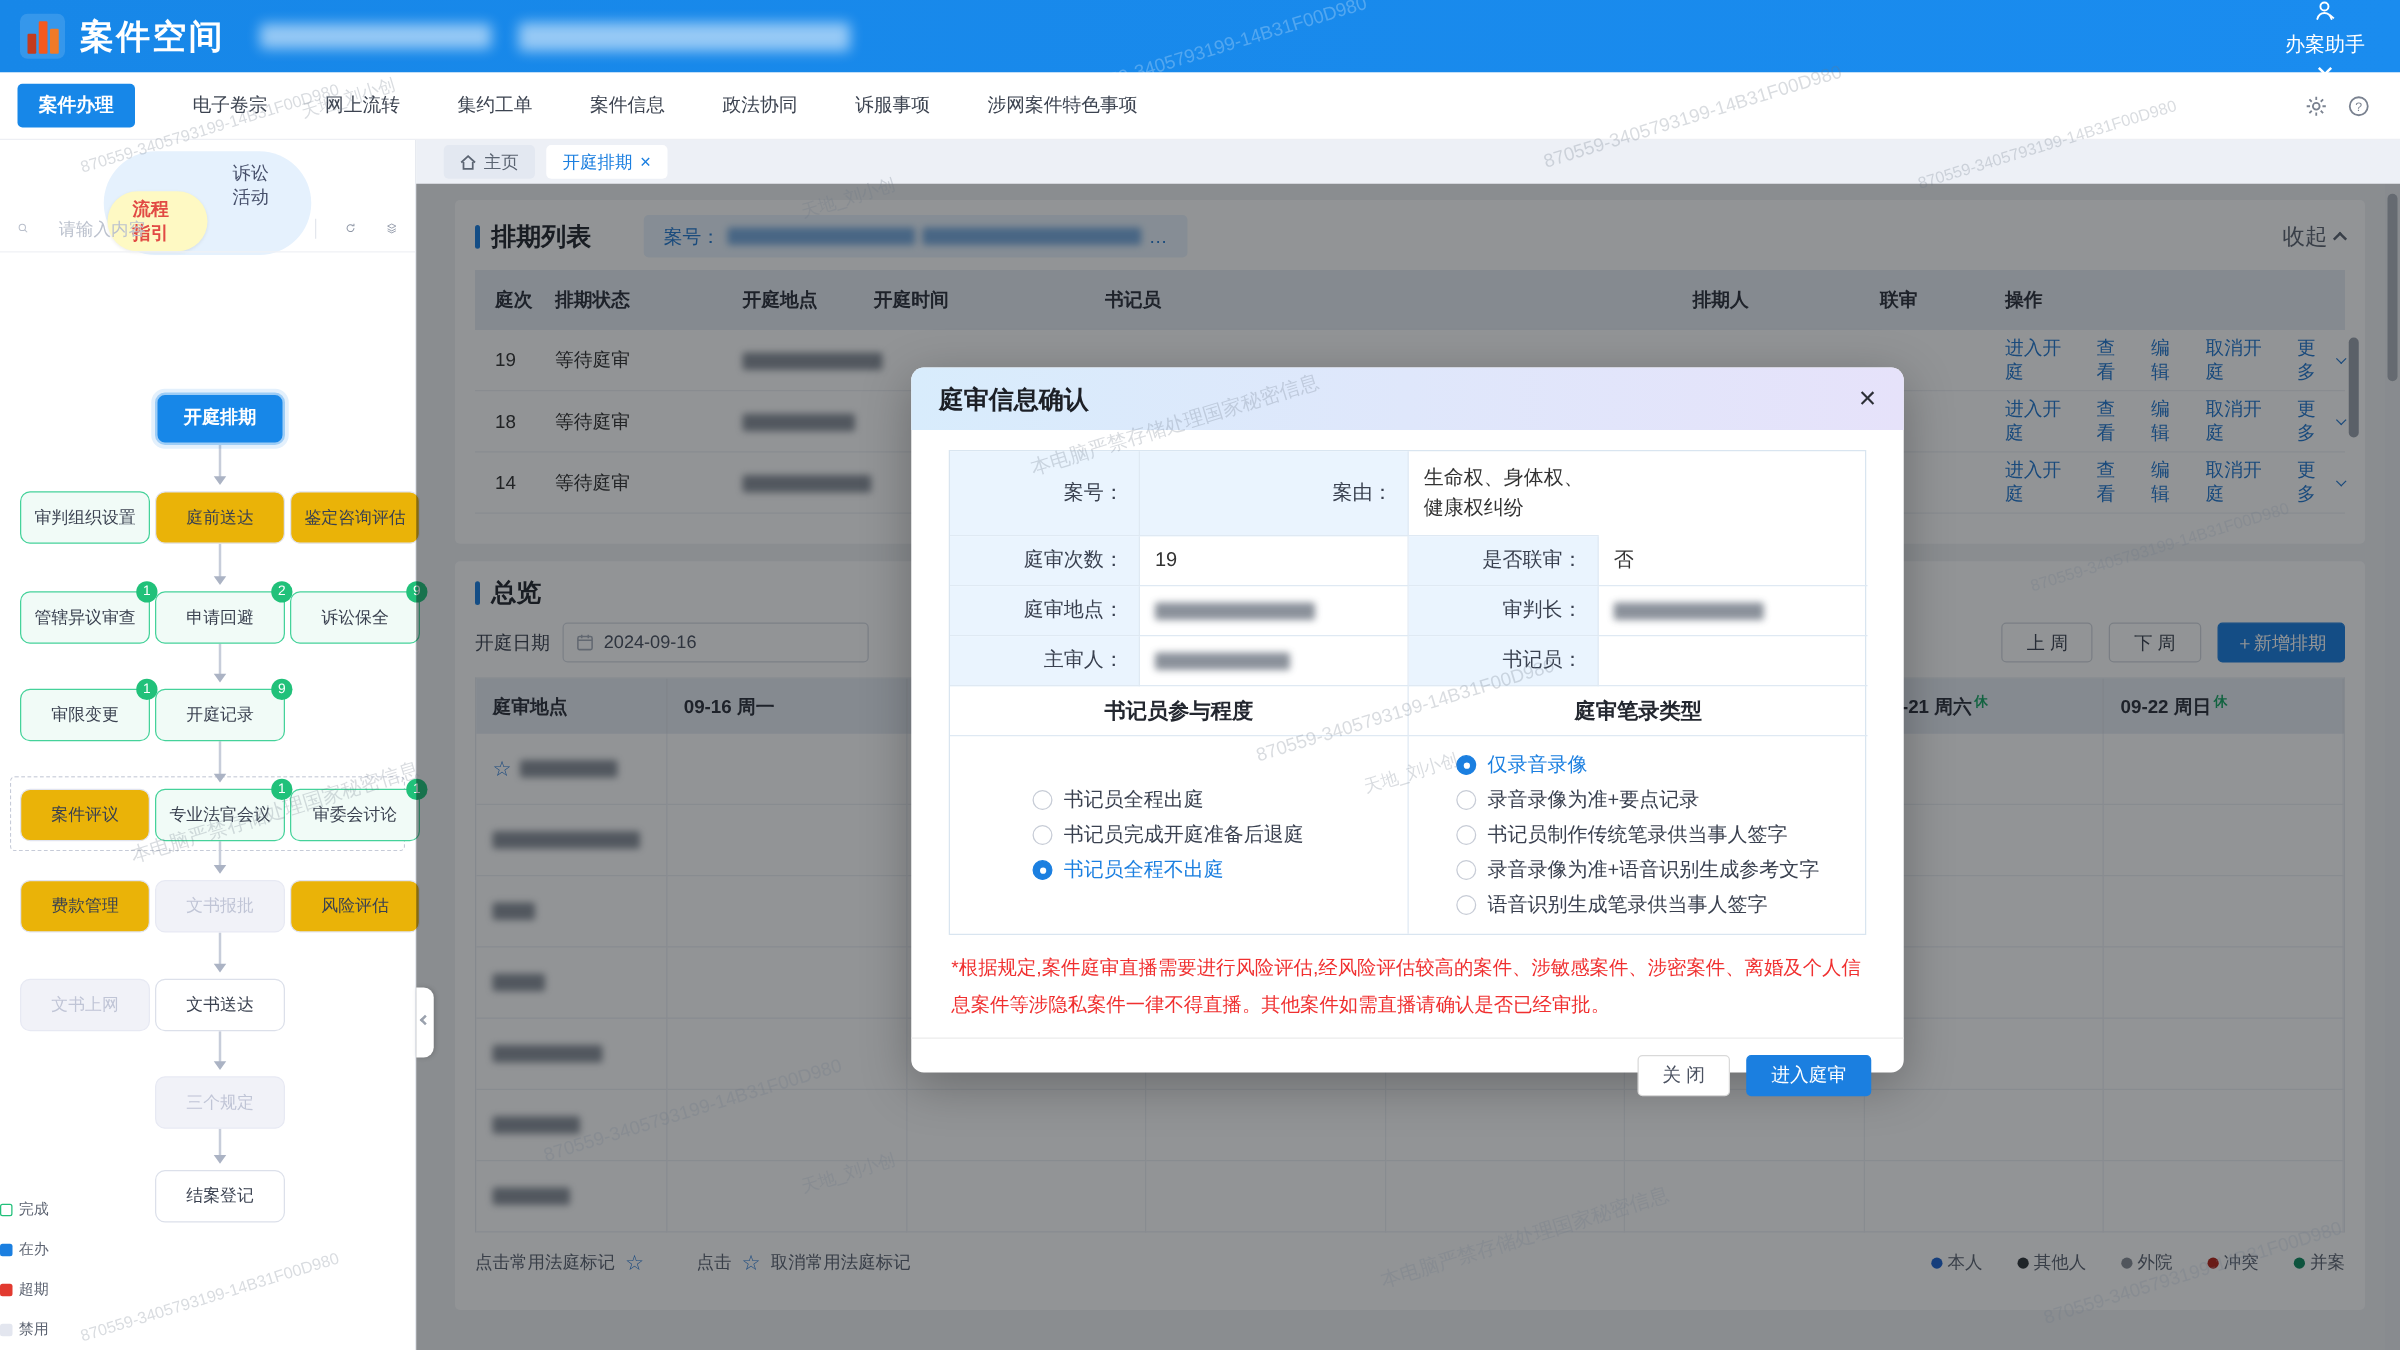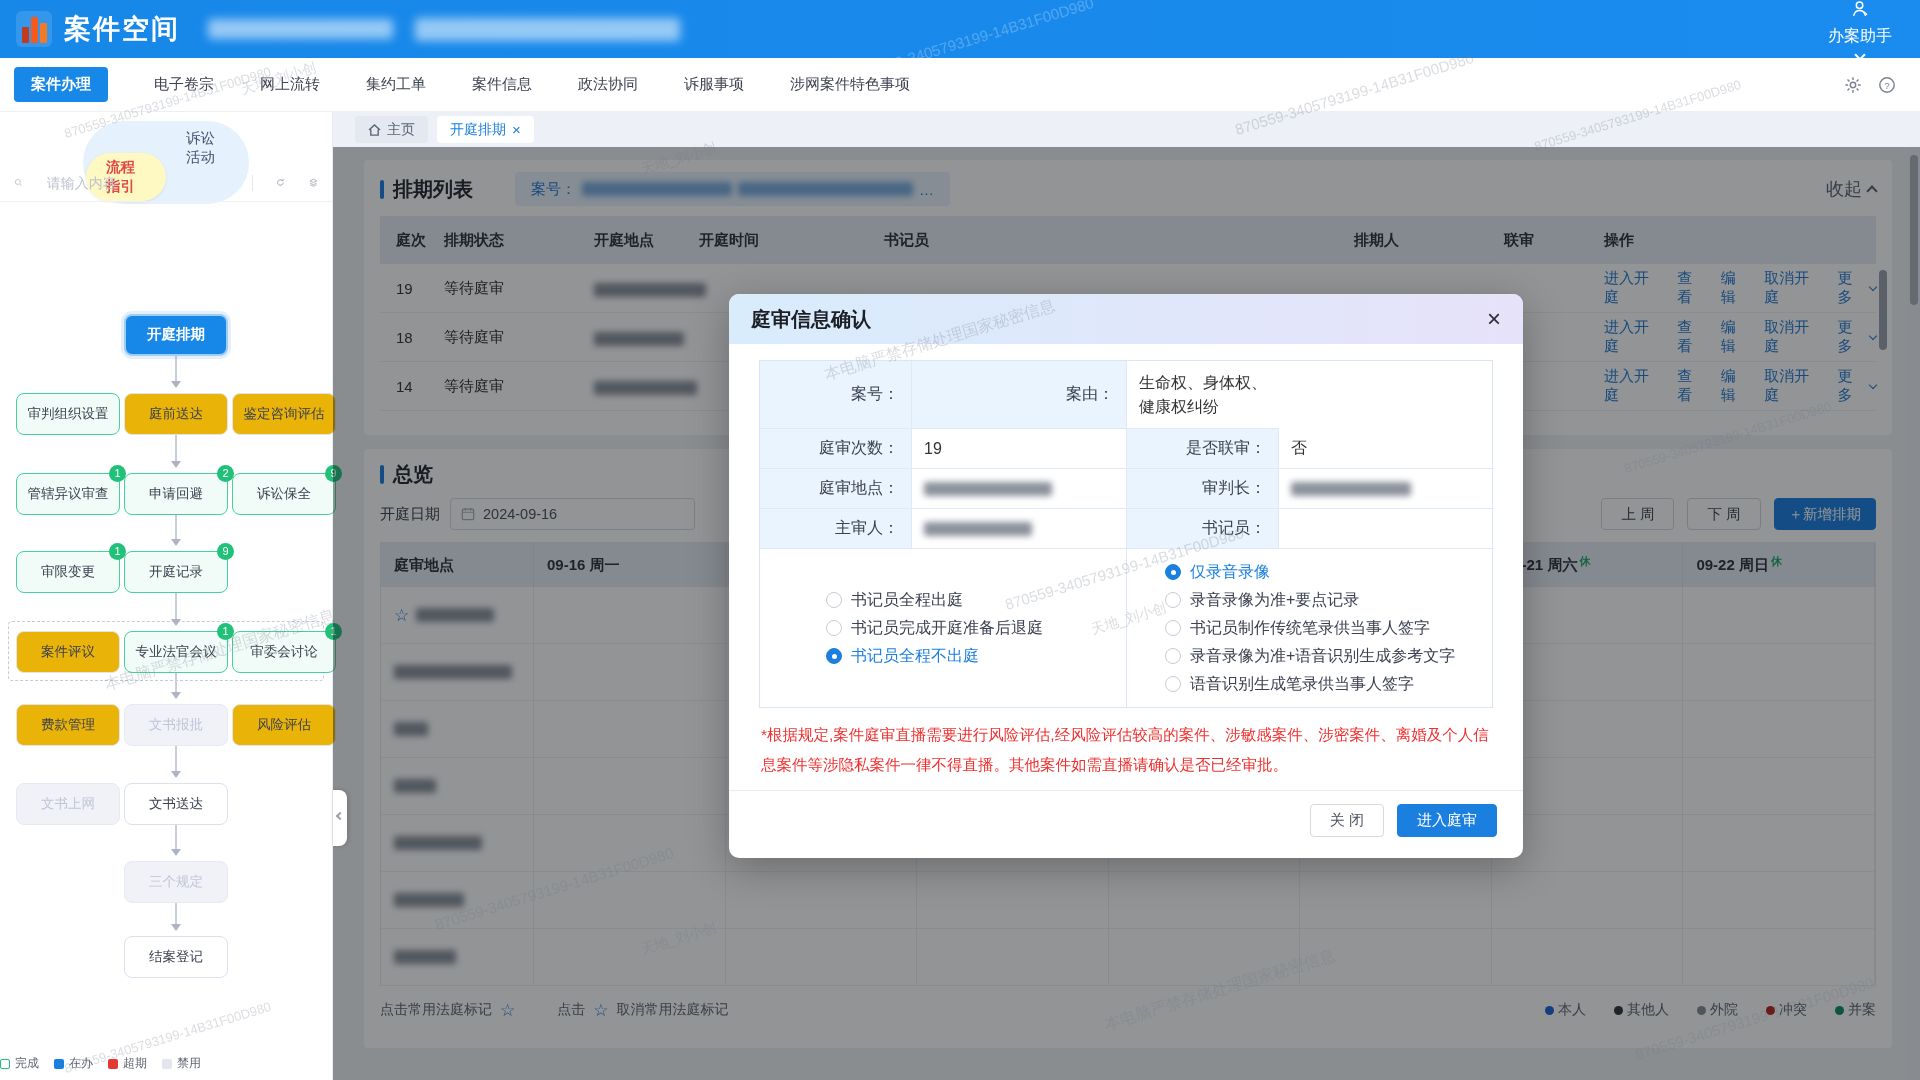--- a/index.html
+++ b/index.html
@@ -45,21 +45,21 @@
   .flow { position:absolute; top:92px; left:0; right:0; bottom:40px; }
   .node { position:absolute; width:104px; height:42px; border-radius:8px; display:flex; align-items:center; justify-content:center; text-align:center; font-size:13.5px; color:#3a4150; background:#eab308; border:1px solid #E1E4F0; line-height:1.1; padding:2px; }
   .node.green { background:#F1FBF7; border-color:#45D29A; }
   .node.active { background:#1787E8; border:2px solid #9ECDF6; color:#fff; font-weight:bold; font-size:14.5px; box-shadow:0 0 0 3px rgba(23,135,232,.12); }
   .node.disabled { color:#C0C5D6; background:#F1F2F8; border-color:#E7E9F3; }
   .node.plain { background:#fff; border-color:#DCE0EA; }
   .badge { position:absolute; top:-9px; right:-7px; min-width:17px; height:17px; padding:0 4px; border-radius:9px; background:#21C17A; color:#fff; font-size:11px; line-height:17px; text-align:center; }
   .arrow { position:absolute; left:175px; width:2px; background:#C7CDDA; }
   .arrow::after { content:''; position:absolute; bottom:-7px; left:-4px; border:5px solid transparent; border-top:7px solid #ABB3C4; }
   .dashed-group { position:absolute; left:8px; right:8px; top:417px; height:60px; border:1px dashed #C6CBD8; border-radius:4px; }
-  .side-legend { position:absolute; bottom:8px; left:0; right:0; display:flex; justify-content:flex-start; gap:15px; font-size:12px; color:#5d6472; }
+  .side-legend { position:absolute; bottom:8px; left:0; right:0; display:flex; justify-content:flex-start; gap:15px; font-size:12px; color:#5d6472;flex-direction:column; }
   .side-legend .it { display:flex; align-items:center; gap:5px; }
   .sq { width:10px; height:10px; border-radius:2px; }
   .sq.done { background:#fff; border:1.5px solid #21C07A; }
   .sq.doing { background:#1B7FE0; }
   .sq.over { background:#E23A30; }
   .sq.off { background:#E3E6EF; }
 
   
   .content { position:absolute; top:147px; left:333px; right:0; bottom:0; }
   .card { position:absolute; left:31px; width:1528px; background:#fff; border-radius:4px; }
@@ -595,20 +595,24 @@
             </div>
         </div>
         <div class="mrow rr">
           <div class="lab">主审人：</div>
           <div>
               <span class="rd dark" style="width:108px"></span>
             </div>
           <div class="lab">书记员：</div>
           <div></div>
         </div>
+        <div class="msec">
+          <div>书记员参与程度</div>
+          <div>庭审笔录类型</div>
+        </div>
         <div class="mopts">
           <div>
             <label class="radio-line">
                 <span class="radio"></span>
                 <span>书记员全程出庭</span>
               </label>
             <label class="radio-line">
                 <span class="radio"></span>
                 <span>书记员完成开庭准备后退庭</span>
               </label>

